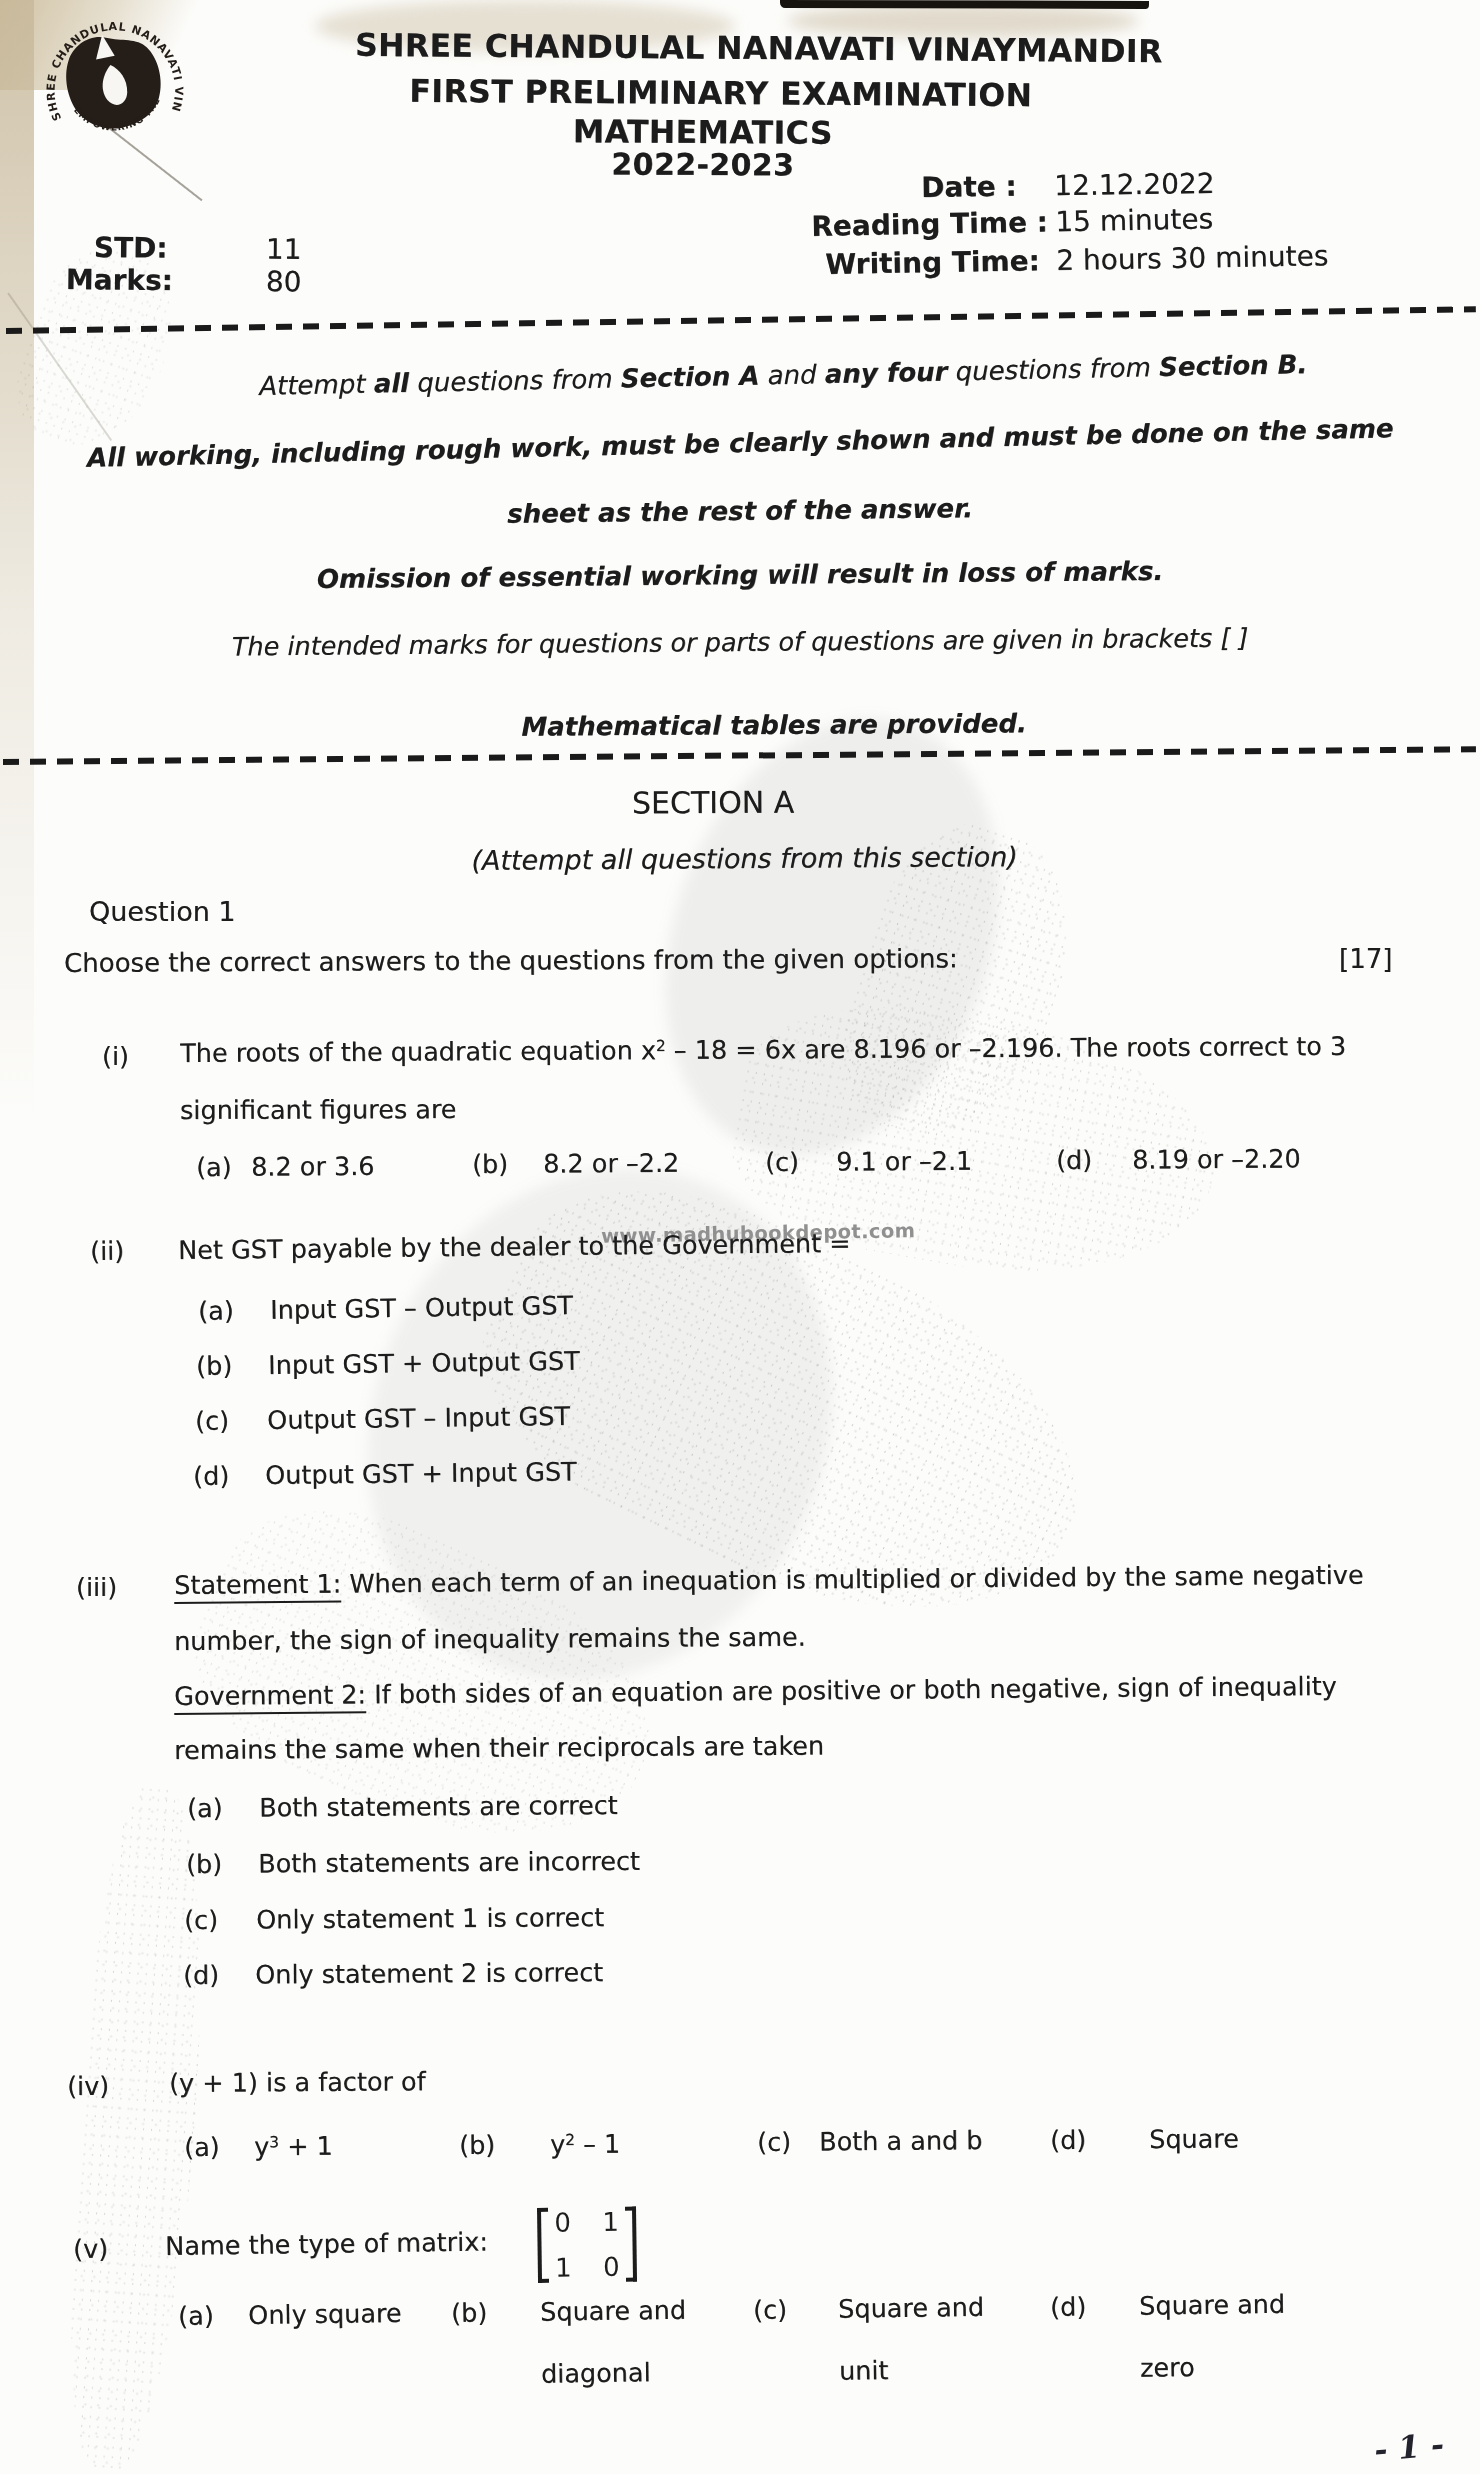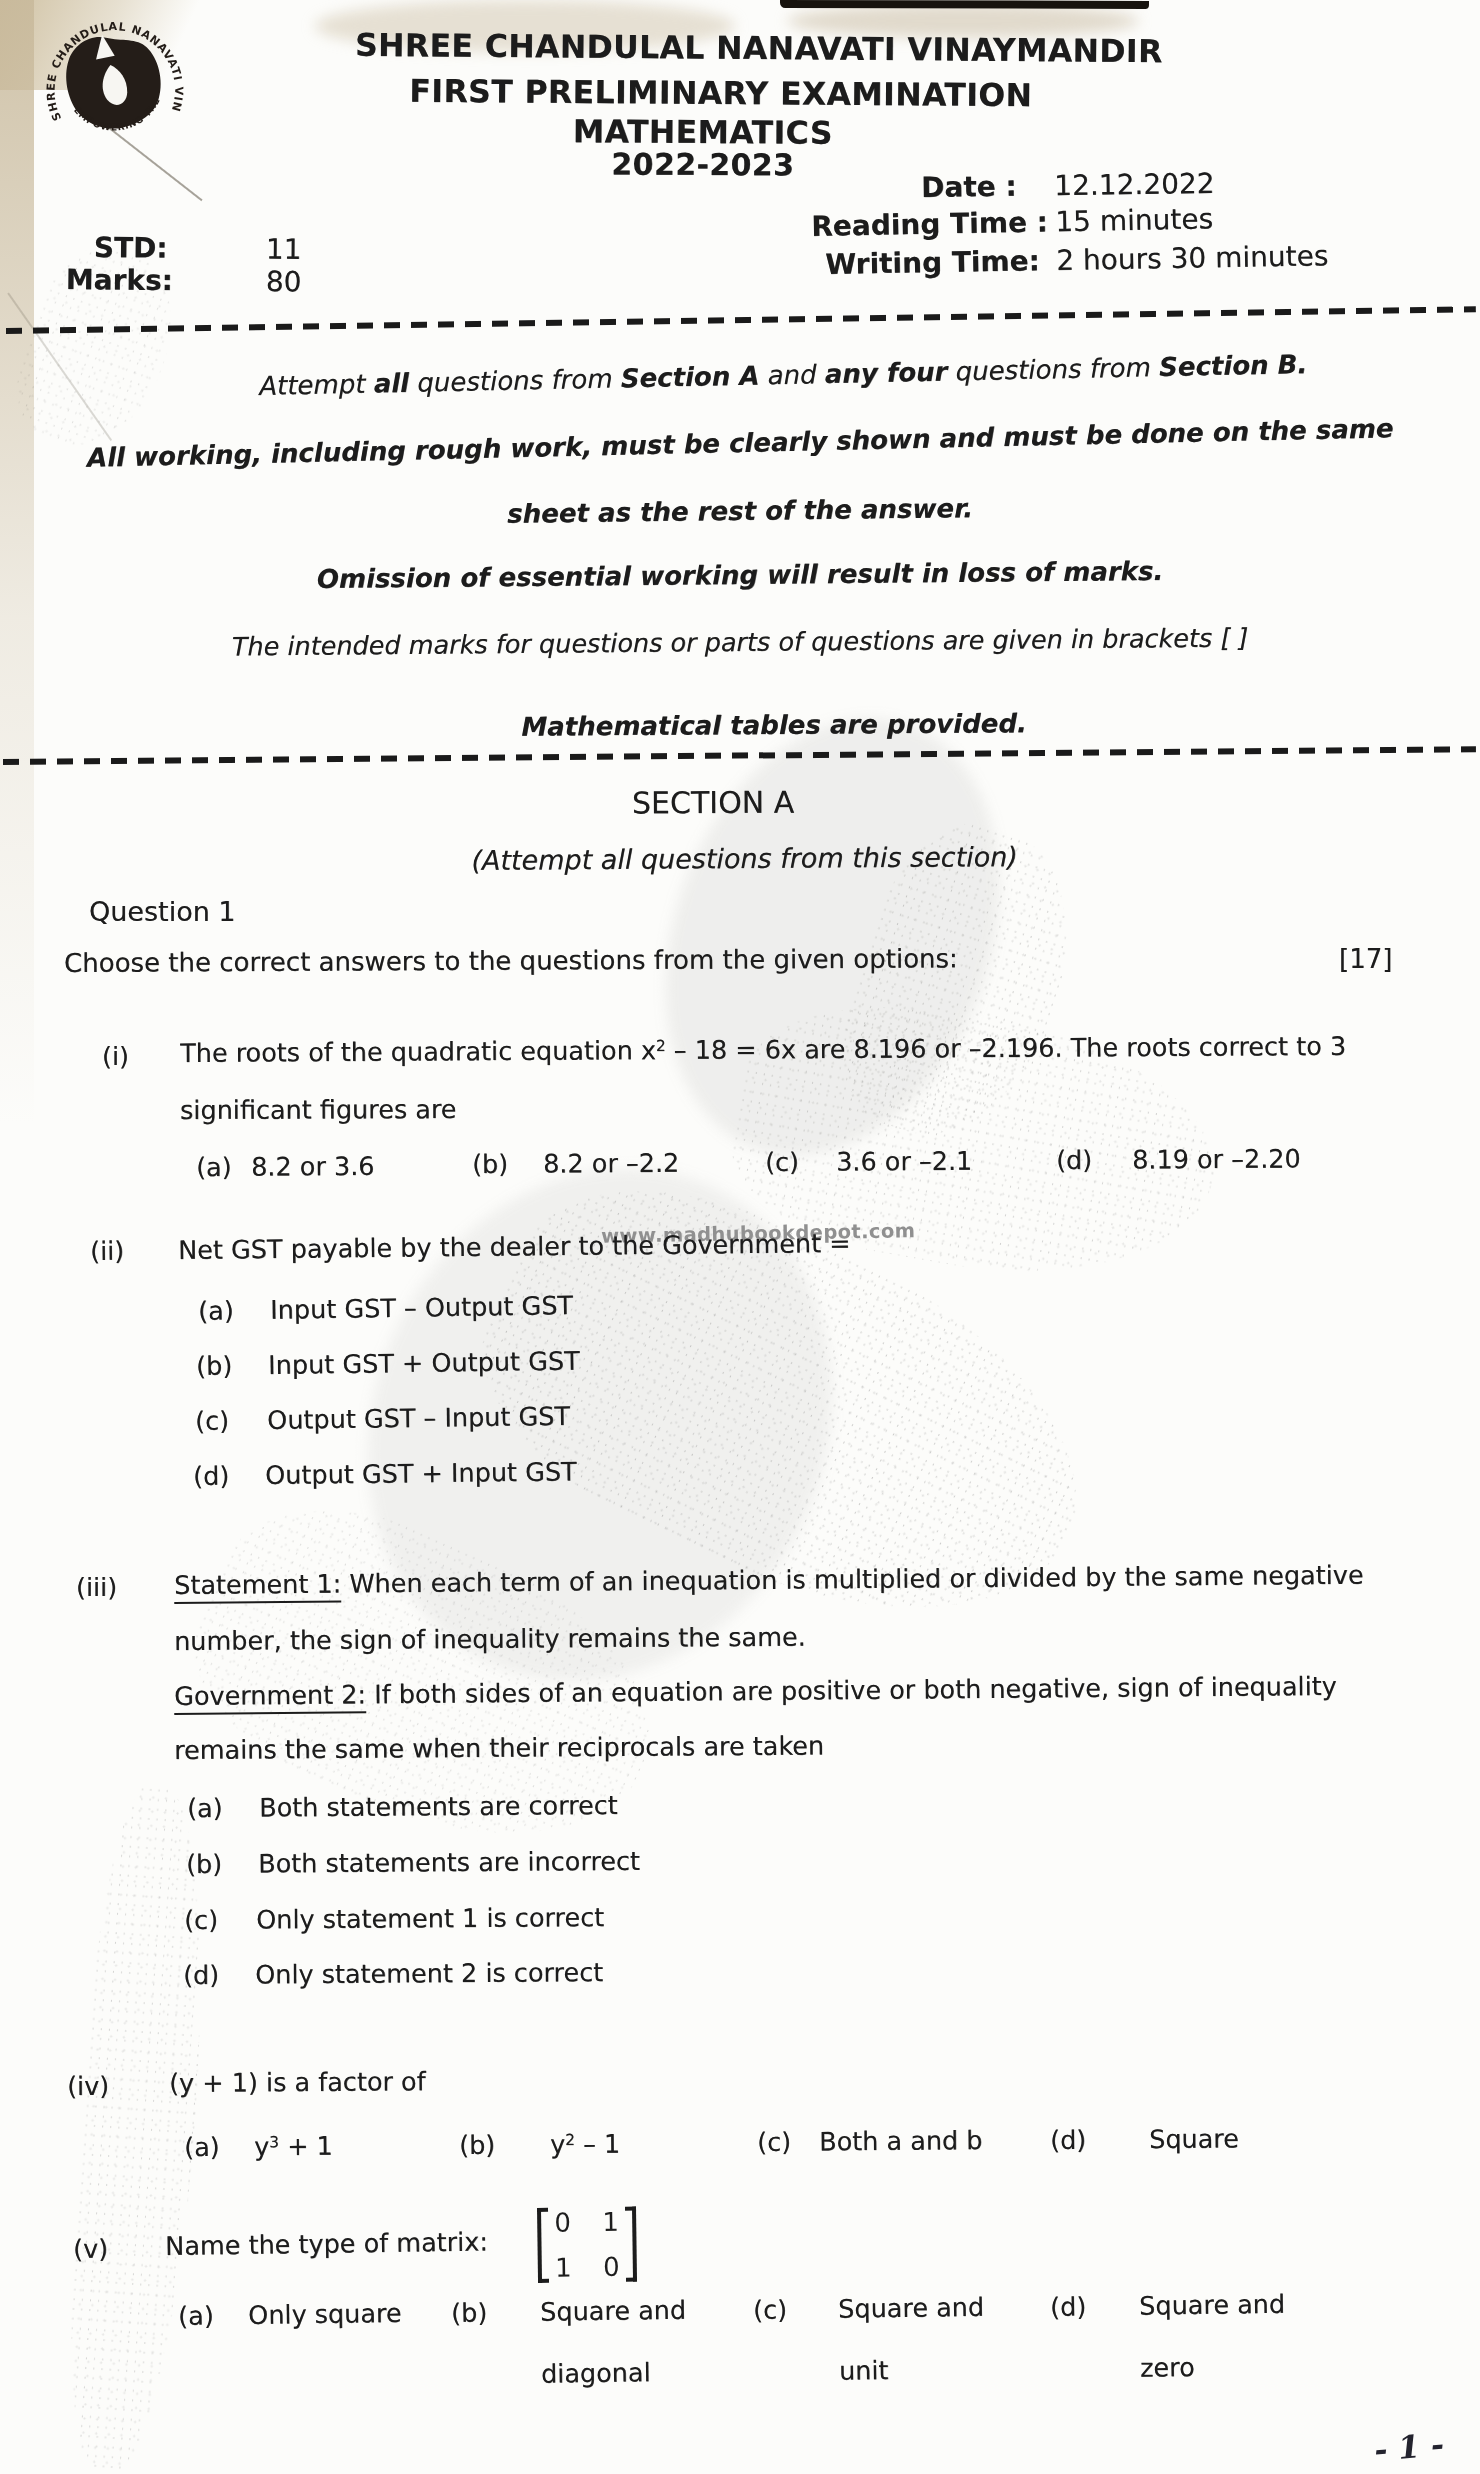--- a/index.html
+++ b/index.html
@@ -126,21 +126,21 @@
     <span>The roots of the quadratic equation x</span><span class="sup">2</span><span> – 18 = 6x are 8.196 or –2.196. The roots correct to 3</span>
   </div>
   <div class="abs" style="left:180px;top:1096px;transform:rotate(-.2deg);">significant figures are</div>
   <div class="abs" style="left:196px;top:1153px;transform:rotate(-.35deg);">
     <span class="ol" style="width:55px;">(a)</span><span>8.2 or 3.6</span>
   </div>
   <div class="abs" style="left:472px;top:1150px;transform:rotate(-.35deg);">
     <span class="ol" style="width:71px;">(b)</span><span>8.2 or –2.2</span>
   </div>
   <div class="abs" style="left:765px;top:1148px;transform:rotate(-.35deg);">
-    <span class="ol" style="width:71px;">(c)</span><span>3.6 or –2.1</span>
+    <span class="ol" style="width:71px;">(c)</span><span>9.1 or –2.1</span>
   </div>
   <div class="abs" style="left:1056px;top:1146px;transform:rotate(-.35deg);">
     <span class="ol" style="width:76px;">(d)</span><span>8.19 or –2.20</span>
   </div>
 
   <div class="watermark" style="left:601px;top:1222px;transform:rotate(-1deg);">www.madhubookdepot.com</div>
 
   <div class="abs" style="left:90px;top:1237px;transform:rotate(-.6deg);">(ii)</div>
   <div class="abs" style="left:178px;top:1236px;transform:rotate(-.6deg);">Net GST payable by the dealer to the Government =</div>
   <div class="abs" style="left:198px;top:1297px;transform:rotate(-.9deg);">

